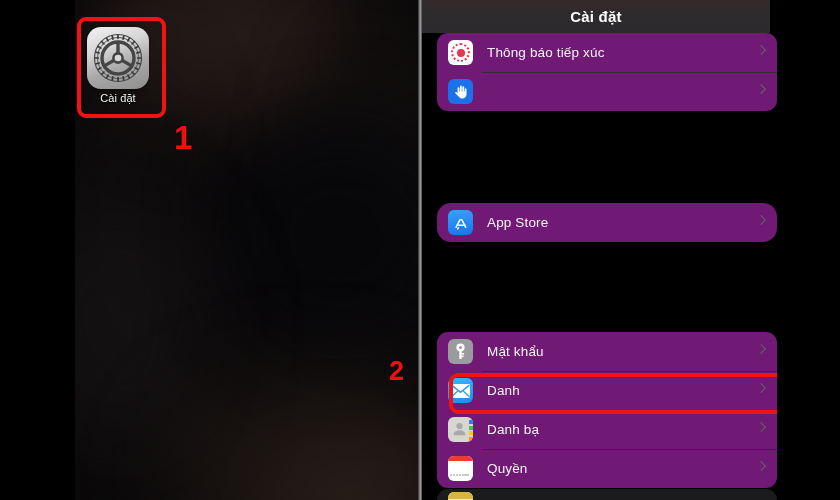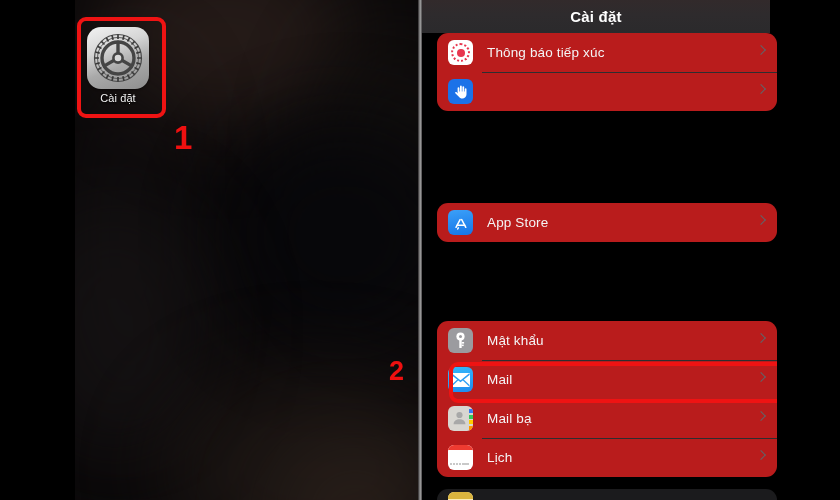--- a/index.html
+++ b/index.html
@@ -59,25 +59,25 @@
 
   #nav-bar {
     position:absolute; left:0; top:0; width:348px; height:33px;
     background:linear-gradient(180deg,#322a2b 0%,#2e2b2d 45%,#2b2a2c 100%);
     display:flex; align-items:center; justify-content:center;
   }
   #nav-title { color:#fff; font-size:15px; font-weight:bold; letter-spacing:.2px; }
 
   .group {
     position:absolute; left:15px; width:340px;
-    background:#b91c1c; border-radius:11px; overflow:hidden;
+    background:#701a75; border-radius:11px; overflow:hidden;
   }
   #group-1 { top:33px; }
-  #group-2 { top:203px; }
-  #group-3 { top:321px; }
+  #group-2 { top:203px;border-radius:14px; }
+  #group-3 { top:332px; }
 
   .row { position:relative; height:39px; display:flex; align-items:center; padding-left:11px; }
   .row + .row .sep-line {
     position:absolute; left:45px; right:0; top:0; height:1px; background:#2e2e30;
   }
 
   .ico { width:25px; height:25px; border-radius:6px; flex:0 0 25px; position:relative; overflow:hidden; }
   .row-label { color:#f4f4f5; font-size:13.5px; margin-left:14px; letter-spacing:.15px; }
   .chev {
     position:absolute; right:15px; top:50%; transform:translateY(-50%);
@@ -269,57 +269,57 @@
       <div class="row">
         <span class="sep-line"></span>
         <span class="ico ico-mail">
           <svg width="19" height="14" viewBox="0 0 19 14">
             <rect x="0" y="0" width="19" height="14" rx="1.4" fill="#fff"></rect>
             <path d="M0.6 1.2 9.5 8.3 18.4 1.2" fill="none" stroke="#2a9df4" stroke-width="1.5"></path>
             <path d="M0.6 12.8 7 6.8" fill="none" stroke="#2a9df4" stroke-width="1.3"></path>
             <path d="M18.4 12.8 12 6.8" fill="none" stroke="#2a9df4" stroke-width="1.3"></path>
           </svg>
         </span>
-        <span class="row-label">Mail</span>
+        <span class="row-label">Danh</span>
         <span class="chev"></span>
       </div>
 
       <div class="row">
         <span class="sep-line"></span>
         <span class="ico ico-contacts">
           <span class="tabs">
             <i style="background:#3478f6"></i>
             <i style="background:#34c759"></i>
             <i style="background:#ffcc00"></i>
             <i style="background:#ff9500"></i>
           </span>
           <span class="person">
             <svg width="15" height="15" viewBox="0 0 15 15" fill="#a8a8a8">
               <circle cx="7.5" cy="5" r="3.1"></circle>
               <path d="M1.6 14.2c0-3.3 2.6-5 5.9-5s5.9 1.7 5.9 5z"></path>
             </svg>
           </span>
         </span>
-        <span class="row-label">Mail bạ</span>
+        <span class="row-label">Danh bạ</span>
         <span class="chev"></span>
       </div>
 
       <div class="row">
         <span class="sep-line"></span>
         <span class="ico ico-calendar">
           <span class="top"></span>
           <span class="grid">
             <i></i><i></i><i></i><i></i><i></i><i></i><i></i>
             
             
             
             
           </span>
         </span>
-        <span class="row-label">Lịch</span>
+        <span class="row-label">Quyền</span>
         <span class="chev"></span>
       </div>
 
       <div id="hl-mail"></div>
     </div>
 
     <div id="group-4">
       <div class="row nosep">
 
         <span class="ico ico-notes">

